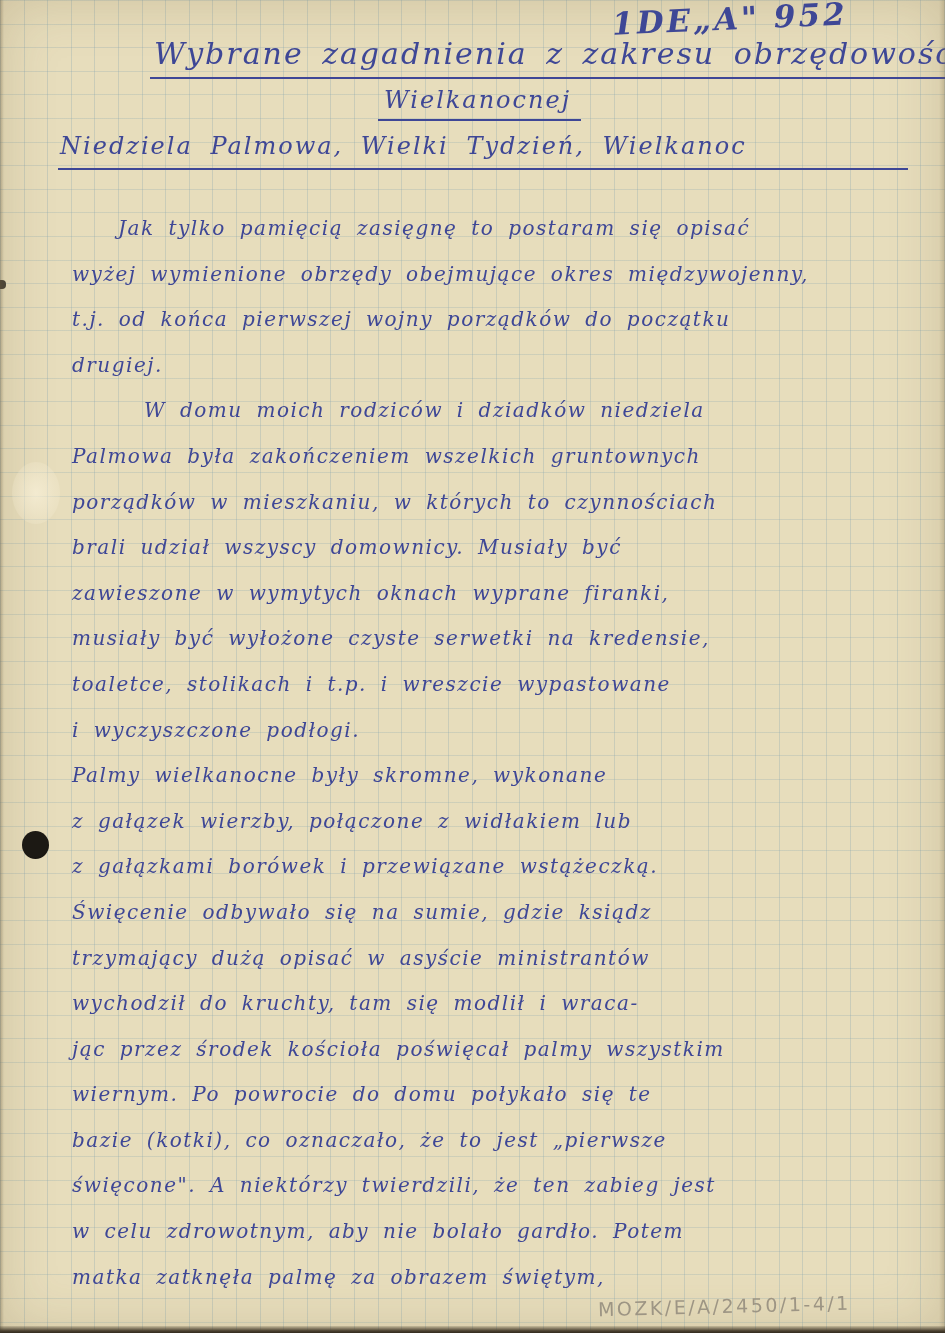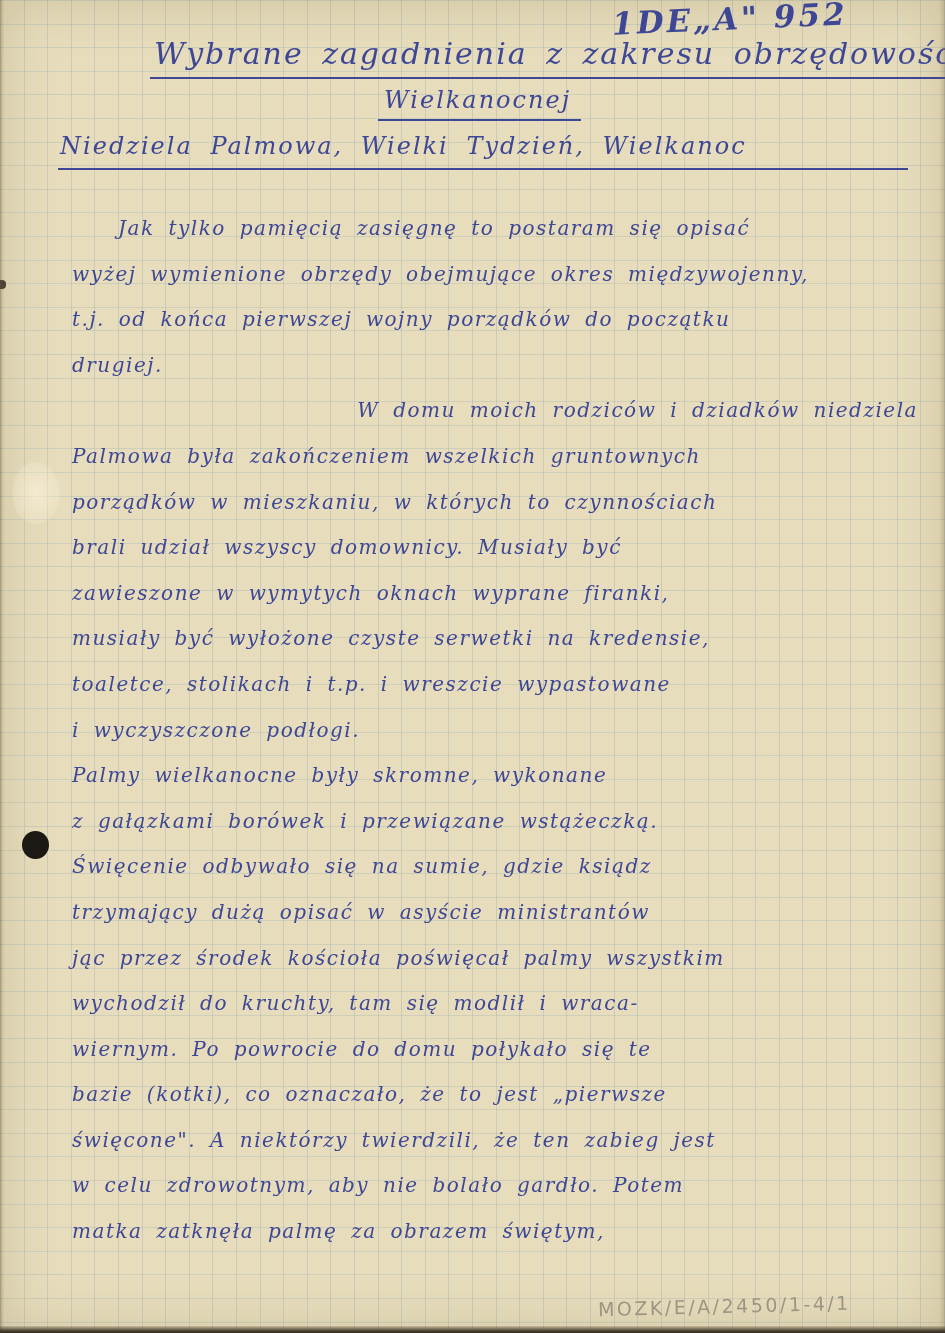--- a/index.html
+++ b/index.html
@@ -88,21 +88,21 @@
     position: absolute; left: 72px; top: 206px; width: 846px;
   }
   .body-text .line {
     height: 45.6px;
     line-height: 45.6px;
     font-size: 20px;
     letter-spacing: 1.5px;
     word-spacing: 6px;
   }
   .line.ind1 { padding-left: 46px; }
-  .line.ind2 { padding-left: 72px; text-align: right; }
+  .line.ind2 { padding-left: 72px; }
 
   
   .stamp {
     position: absolute; left: 598px; top: 1295px;
     color: #9d9584;
     font-family: "DejaVu Sans", "Liberation Sans", sans-serif;
     font-size: 19px;
     letter-spacing: 2.5px;
     transform: rotate(-1.5deg);
     white-space: nowrap;
@@ -128,25 +128,26 @@
     <div class="line hand">drugiej.</div>
     <div class="line hand ind2">W domu moich rodziców i dziadków niedziela</div>
     <div class="line hand">Palmowa była zakończeniem wszelkich gruntownych</div>
     <div class="line hand">porządków w mieszkaniu, w których to czynnościach</div>
     <div class="line hand">brali udział wszyscy domownicy. Musiały być</div>
     <div class="line hand">zawieszone w wymytych oknach wyprane firanki,</div>
     <div class="line hand">musiały być wyłożone czyste serwetki na kredensie,</div>
     <div class="line hand">toaletce, stolikach i t.p. i wreszcie wypastowane</div>
     <div class="line hand">i wyczyszczone podłogi.</div>
     <div class="line hand">Palmy wielkanocne były skromne, wykonane</div>
+    <div class="line hand">z gałązek wierzby, połączone z widłakiem lub</div>
     <div class="line hand">z gałązkami borówek i przewiązane wstążeczką.</div>
     <div class="line hand">Święcenie odbywało się na sumie, gdzie ksiądz</div>
     <div class="line hand">trzymający dużą opisać w asyście ministrantów</div>
+    <div class="line hand">wychodził do kruchty, tam się modlił i wraca-</div>
     <div class="line hand">jąc przez środek kościoła poświęcał palmy wszystkim</div>
-    <div class="line hand">wychodził do kruchty, tam się modlił i wraca-</div>
     <div class="line hand">wiernym. Po powrocie do domu połykało się te</div>
     <div class="line hand">bazie (kotki), co oznaczało, że to jest „pierwsze</div>
     <div class="line hand">święcone". A niektórzy twierdzili, że ten zabieg jest</div>
     <div class="line hand">w celu zdrowotnym, aby nie bolało gardło. Potem</div>
     <div class="line hand">matka zatknęła palmę za obrazem świętym,</div>
   </div>
 
   <div class="stamp">MOZK/E/A/2450/1-4/1</div>
 
   <div class="hole-punch"></div>

